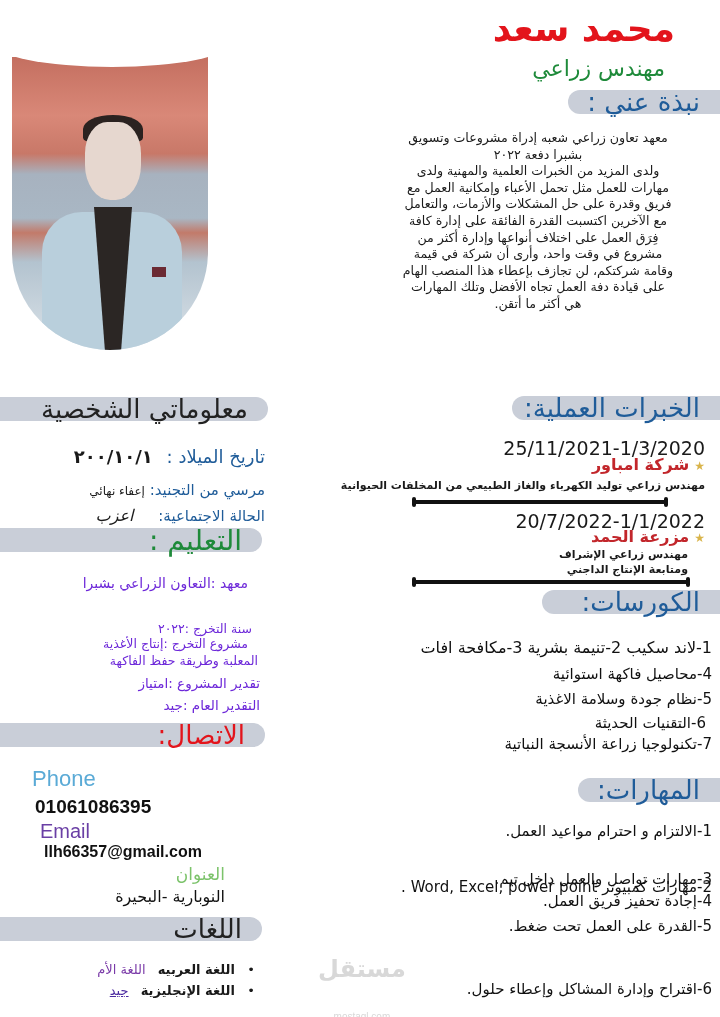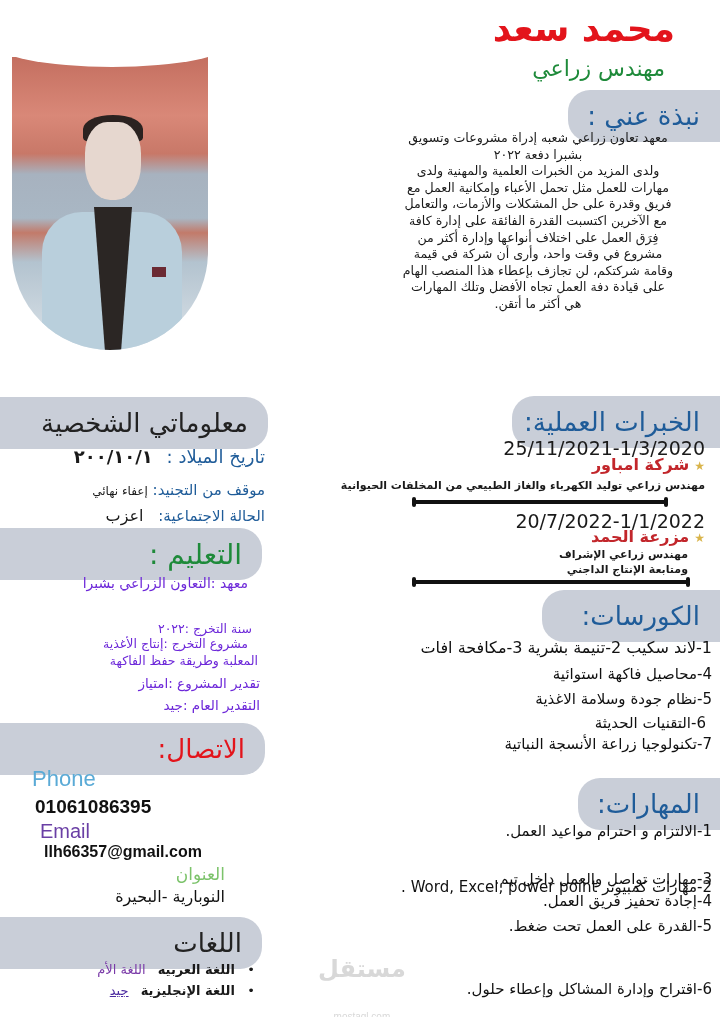--- a/index.html
+++ b/index.html
@@ -6,21 +6,21 @@
   html, body { width:720px; height:1017px; background:#ffffff; overflow:hidden; }
   body { position:relative; font-family:"DejaVu Sans", sans-serif; color:#1a1a1a; }
   .abs { position:absolute; }
   .rtl { direction:rtl; unicode-bidi:embed; }
 
   
   .name { right:45px; top:8px; font-size:36px; font-weight:bold; color:#e3141b; letter-spacing:1px; }
   .title { right:55px; top:56px; font-size:22px; color:#1e8a3a; }
 
   
-  .pill { background:#c9ced8; height:52px; display:flex; align-items:center; }
+  .pill { background:#c9ced8; height:24px; display:flex; align-items:center; }
   .pill-right { border-radius:22px 0 0 22px; right:0; justify-content:flex-end; padding-right:20px; }
   .pill-left { border-radius:0 22px 22px 0; left:0; justify-content:flex-end; padding-right:20px; }
   .pill span { font-size:26px; }
 
   
   .about { right:12px; top:130px; width:340px; font-size:12.6px; line-height:16.6px; text-align:center; color:#1a1a1a; }
 
   
   .exp-date { right:15px; font-size:19px; color:#1a1a1a; direction:ltr; }
   .exp-company { right:15px; font-size:16px; color:#c2262b; font-weight:bold; }
@@ -130,26 +130,26 @@
 <div class="abs list-line rtl" style="top:972px;margin-top:8px;">6-اقتراح وإدارة المشاكل وإعطاء حلول.</div>
 
 <div class="abs pill pill-left" style="top:397px;width:268px;">
   <span class="rtl" style="color:#222;">معلوماتي الشخصية</span>
 </div>
 <div class="abs info-line rtl" style="top:446px;right:455px;font-size:18px;">
   <span class="info-label">تاريخ الميلاد :</span>
   <span style="font-weight:bold;margin-right:8px;">٢٠٠/١٠/١</span>
 </div>
 <div class="abs info-line rtl" style="top:481px;right:455px;">
-  <span class="info-label">موقف من التجنيد:</span>
+  <span class="info-label">مرسي من التجنيد:</span>
   <span style="font-size:12px;">إعفاء نهائي</span>
 </div>
 <div class="abs info-line rtl" style="top:506px;right:455px;">
   <span class="info-label">الحالة الاجتماعية:</span>
-  <span style="font-size:16px;margin-right:10px;">اعزب</span>
+  <span style="font-size:16px;margin-right:20px;font-style:italic;">اعزب</span>
 </div>
 
 <div class="abs pill pill-left" style="top:528px;width:262px;">
   <span class="rtl" style="color:#1e8a3a;font-size:28px;">التعليم :</span>
 </div>
 <div class="abs edu-line rtl" style="top:575px;right:472px;font-size:14px;">معهد :التعاون الزراعي  بشبرا</div>
 <div class="abs edu-line rtl" style="top:621px;right:468px;">سنة التخرج :٢٠٢٢</div>
 <div class="abs edu-line rtl" style="top:636px;right:472px;">مشروع التخرج :إنتاج الأغذية</div>
 <div class="abs edu-line rtl" style="top:653px;right:462px;">المعلبة  وطريقة حفظ الفاكهة</div>
 <div class="abs edu-line rtl" style="top:675px;right:460px;font-size:13.5px;">تقدير المشروع :امتياز</div>

